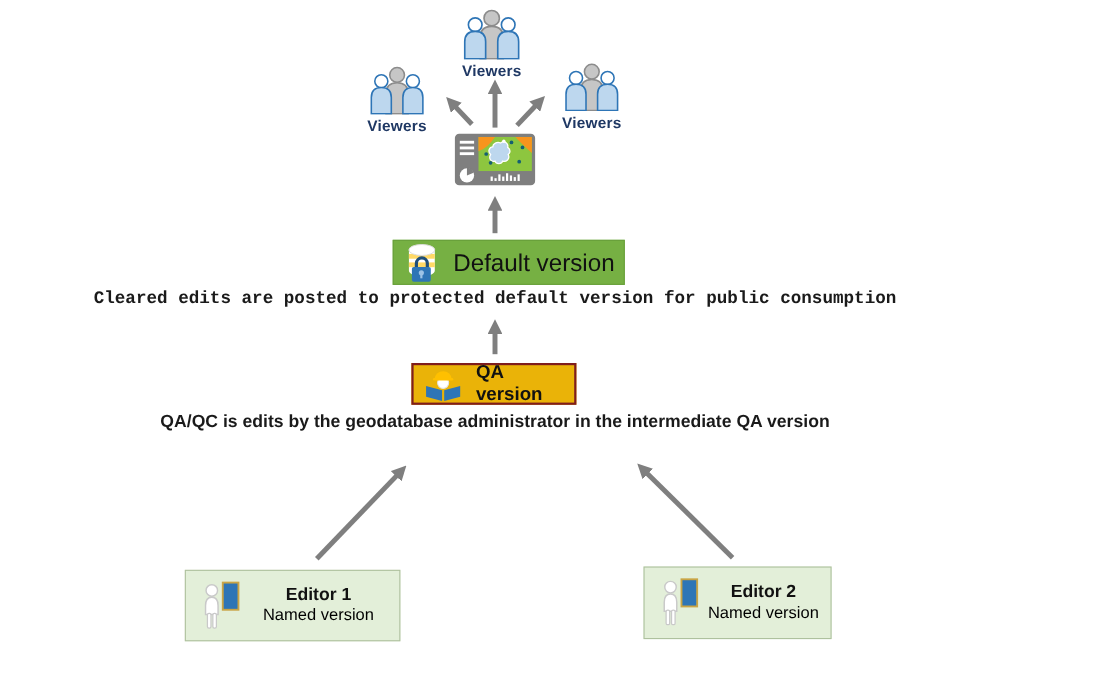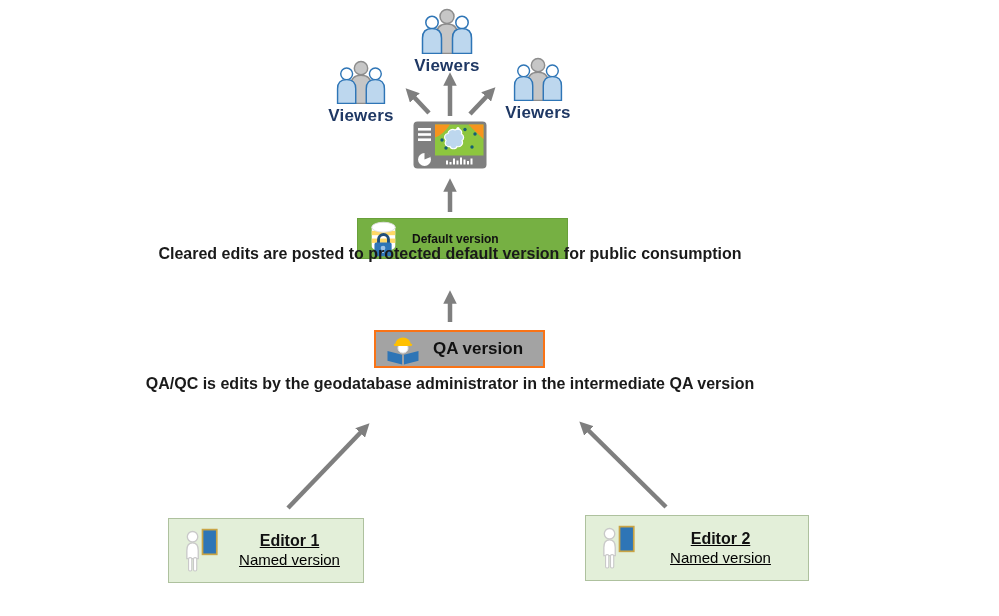--- a/index.html
+++ b/index.html
@@ -4,59 +4,58 @@
 <style>
   html,body{margin:0;padding:0;background:#fff;}
   .canvas{
     position:relative;width:999px;height:616px;background:#ffffff;
     font-family:"Liberation Sans",sans-serif;overflow:hidden;
   }
   .arrows{position:absolute;left:0;top:0;width:999px;height:616px;}
 
   
   .viewers-group{position:absolute;width:110px;display:flex;flex-direction:column;align-items:center;}
-  .viewers-label{font-weight:bold;font-size:17px;color:#1F3864;margin-top:2px;letter-spacing:.2px;}
+  .viewers-label{font-weight:bold;font-size:14px;color:#1F3864;margin-top:2px;letter-spacing:.2px;}
   .vg-top{left:392px;top:8px;}
   .vg-left{left:306px;top:60px;}
   .vg-right{left:483px;top:57px;}
 
   
   .map-wrap{position:absolute;left:413px;top:121px;width:74px;height:48px;}
 
   
   .caption{
     position:absolute;left:0;width:900px;text-align:center;
     font-weight:bold;font-size:16px;color:#1a1a1a;
   }
-  .cap1{top:245px;}
+  .cap1{top:262px;font-family:Liberation Mono, monospace;}
   .cap2{top:375px;}
 
   
   .box{position:absolute;display:flex;align-items:center;box-sizing:border-box;}
   .default-box{
     left:357px;top:218px;width:211px;height:41px;
     background:#76B043;border:1px solid #69a03b;
     padding-left:10px;gap:13px;
   }
-  .default-box .box-label{font-weight:bold;font-size:12px;color:#111;}
+  .default-box .box-label{font-weight:normal;font-size:22px;color:#111;}
   .qa-box{
-    left:374px;top:330px;width:171px;height:38px;
-    background:#a3a3a3;border:2px solid #f97316;
+    left:374px;top:330px;width:150px;height:38px;
+    background:#eab308;border:2px solid #7f1d1d;
     padding-left:9px;gap:12px;
   }
   .qa-box .box-label{font-weight:bold;font-size:17px;color:#111;}
 
   
   .editor-box{
     background:#E3EFD9;border:1px solid #aec19e;
     padding-left:15px;
-    text-decoration:underline;
   }
   .ed1{left:168px;top:518px;width:196px;height:65px;}
-  .ed2{left:585px;top:515px;width:224px;height:66px;}
+  .ed2{left:585px;top:515px;width:171px;height:66px;}
   .ed-text{flex:1;text-align:center;margin-right:6px;}
   .ed-title{font-weight:bold;font-size:16px;color:#111;line-height:1.25;}
   .ed-sub{font-size:15px;color:#000000;line-height:1.25;}
 
   .icon{display:block;}
 </style>
 </head>
 <body>
 
 <div class="canvas">

